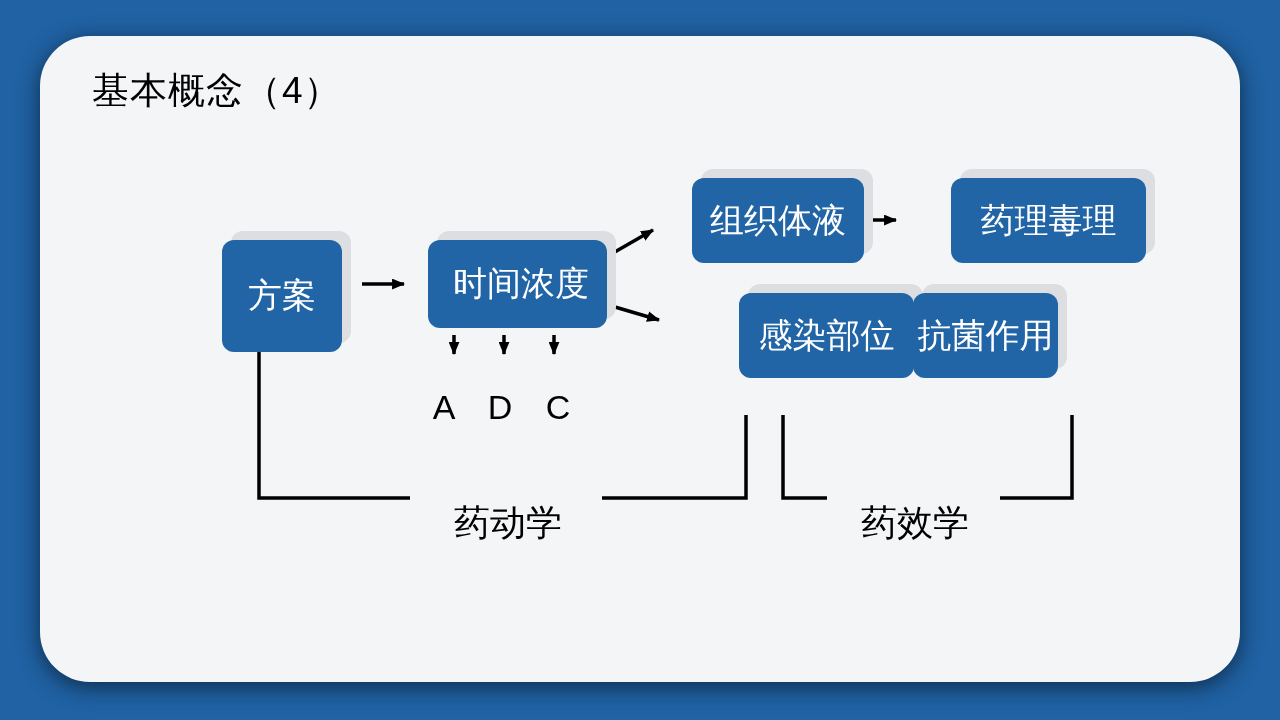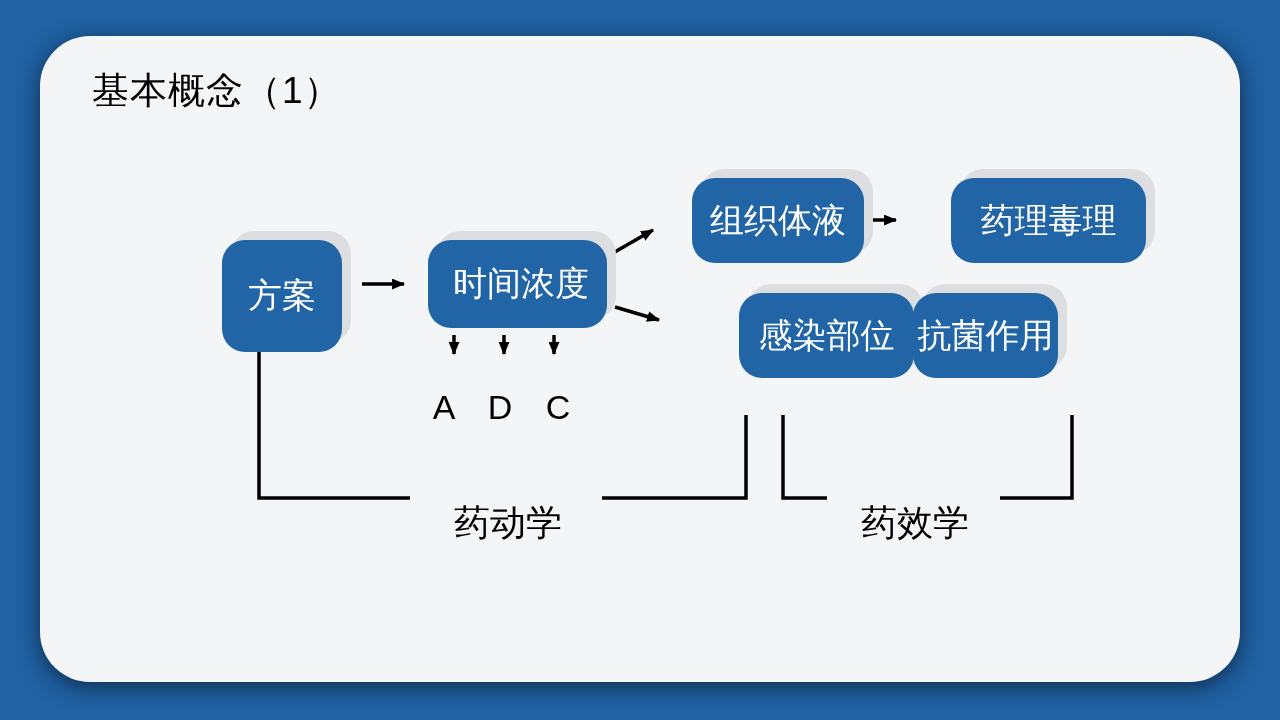--- a/index.html
+++ b/index.html
@@ -21,21 +21,21 @@
     position: absolute; left: 52px; top: 34px;
     font-size: 37px; line-height: 1.15; letter-spacing: 1px;
     color: var(--title-text, #000000);
     white-space: nowrap;
   }
   .connectors { position: absolute; left: 0; top: 0; width: 1200px; height: 646px; }
   .node {
     position: absolute;
     background: var(--node-blue, #2165a6);
     color: var(--node-text, #ffffff);
-    border-radius: 23px;
+    border-radius: 12px;
     box-shadow: 9px -9px 0 0 var(--node-shadow, #dcdee1);
     display: flex; align-items: center; justify-content: center;
     font-size: 34px; white-space: nowrap; text-align: right;
   }
   .node-plan              { left: 182px; top: 204px; width: 120px; height: 112px; }
   .node-time-conc         { left: 388px; top: 204px; width: 172px; height: 88px; padding-left: 7px; }
   .node-tissue-fluid      { left: 652px; top: 142px; width: 172px; height: 85px; }
   .node-pharm-tox         { left: 865px; top: 142px; width: 195px; height: 85px; margin-left: 46px; }
   .node-infection-site    { left: 655px; top: 257px; width: 175px; height: 85px; margin-left: 44px; }
   .node-antibacterial     { left: 873px; top: 257px; width: 145px; height: 85px; }
@@ -53,21 +53,21 @@
   }
   .label-pk { left: 378px; }
   .label-pd { left: 785px; }
 </style>
 </head>
 <body>
 
 <div class="stage">
   <div class="card">
 
-    <div class="slide-title">基本概念（1）</div>
+    <div class="slide-title">基本概念（4）</div>
 
     <svg class="connectors" viewBox="0 0 1200 646" xmlns="http://www.w3.org/2000/svg">
       <defs>
         <marker id="ah" viewBox="0 0 12 10" markerWidth="13" markerHeight="11" refX="11" refY="5" orient="auto" markerUnits="userSpaceOnUse">
           <path d="M0,0 L12,5 L0,10 Z" fill="#000"></path>
         </marker>
       </defs>
 
       <g stroke="#000" stroke-width="3.5" fill="none">
 

